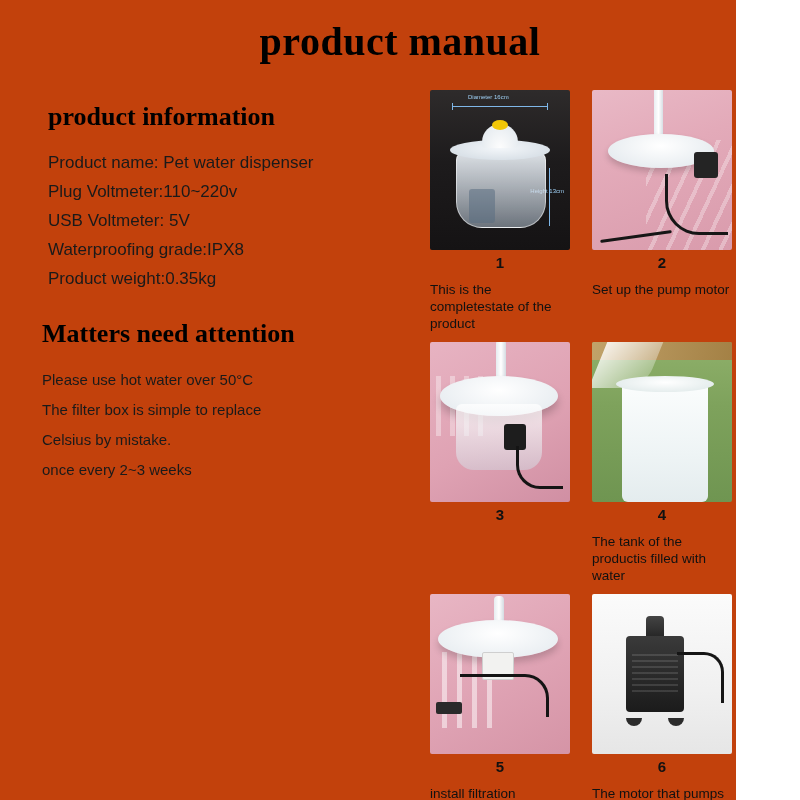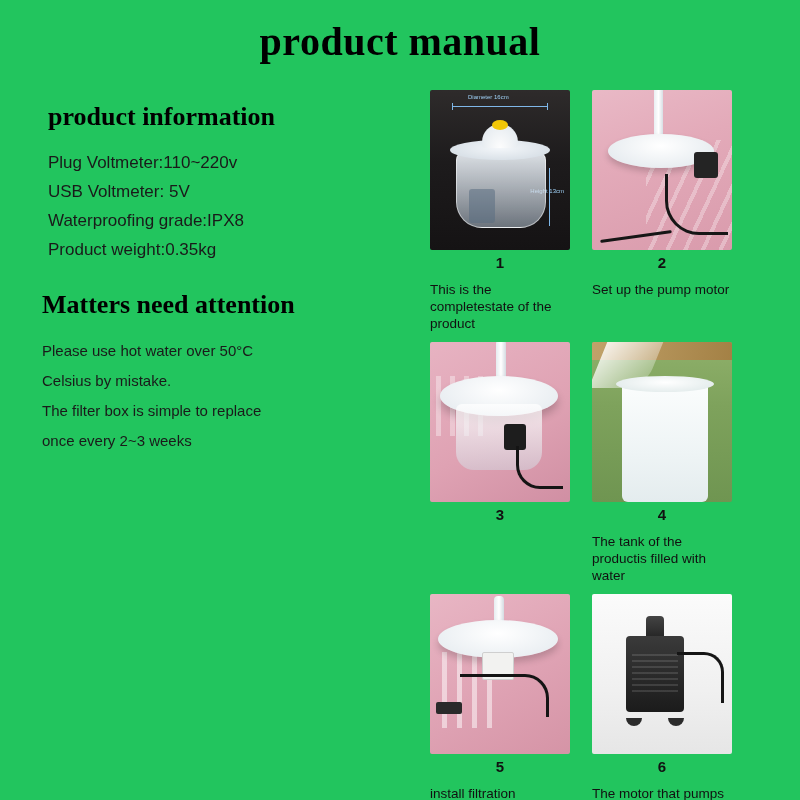--- a/index.html
+++ b/index.html
@@ -10,23 +10,23 @@
   body {
     width: 800px;
     height: 800px;
     position: relative;
     font-family: "Liberation Sans", sans-serif;
     color: #111111;
     overflow: hidden;
   }
   .page {
     position: relative;
-    width: 800px;
+    width: 736px;
     height: 800px;
-    background: #22c55e;
+    background: #c2410c;
   }
   .title {
     position: absolute;
     top: 18px;
     left: 0;
     width: 800px;
     text-align: center;
     font-family: "Liberation Serif", serif;
     font-weight: bold;
     font-size: 40px;
@@ -299,32 +299,33 @@
 
 <div class="page">
 
   <div class="title">product manual</div>
 
   <div class="left-col">
 
     <h2 class="section-heading">product information</h2>
 
     <ul class="info-list">
+      <li>Product name: Pet water dispenser</li>
       <li>Plug Voltmeter:110~220v</li>
       <li>USB Voltmeter: 5V</li>
       <li>Waterproofing grade:IPX8</li>
       <li>Product weight:0.35kg</li>
     </ul>
 
     <h2 class="section-heading second">Matters need attention</h2>
 
     <ul class="notes">
       <li>Please use hot water over 50°C</li>
+      <li>The filter box is simple to replace</li>
       <li>Celsius by mistake.</li>
-      <li>The filter box is simple to replace</li>
       <li>once every 2~3 weeks</li>
     </ul>
 
   </div>
 
   <div class="steps">
 
     <div class="step-row">
 
       <div class="step left">

